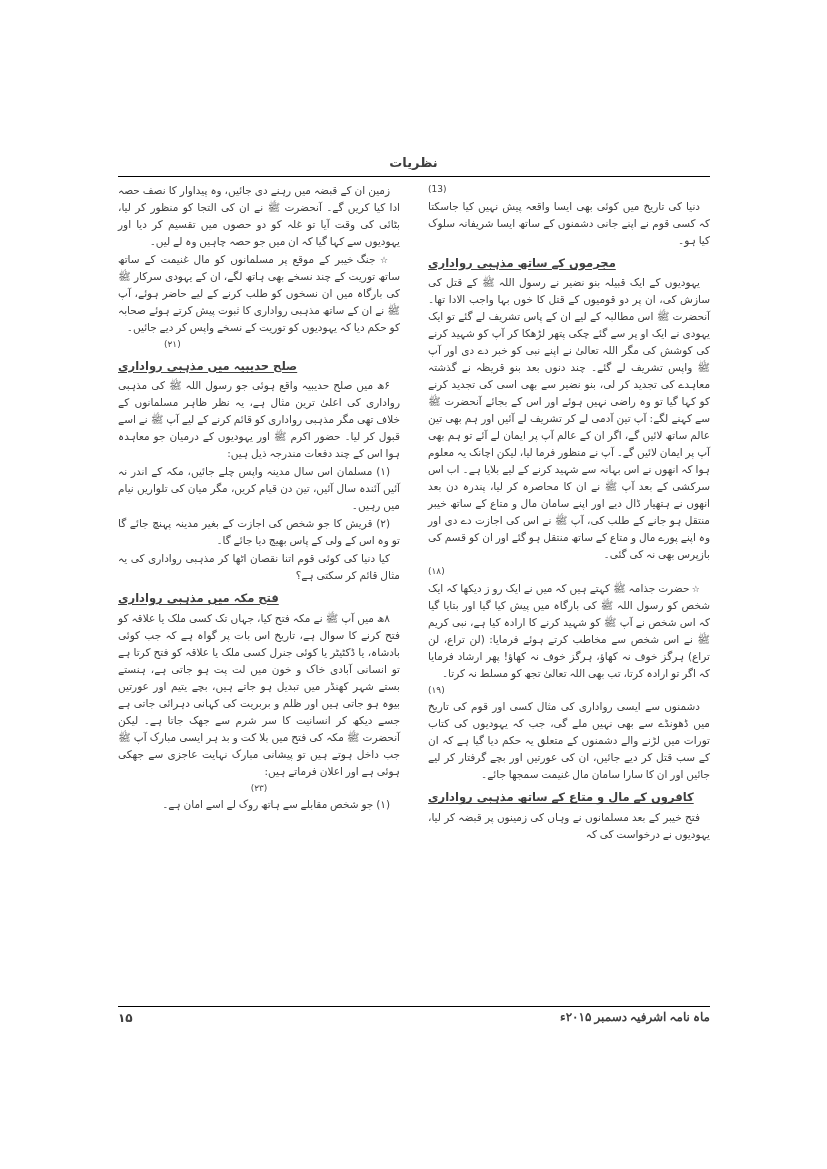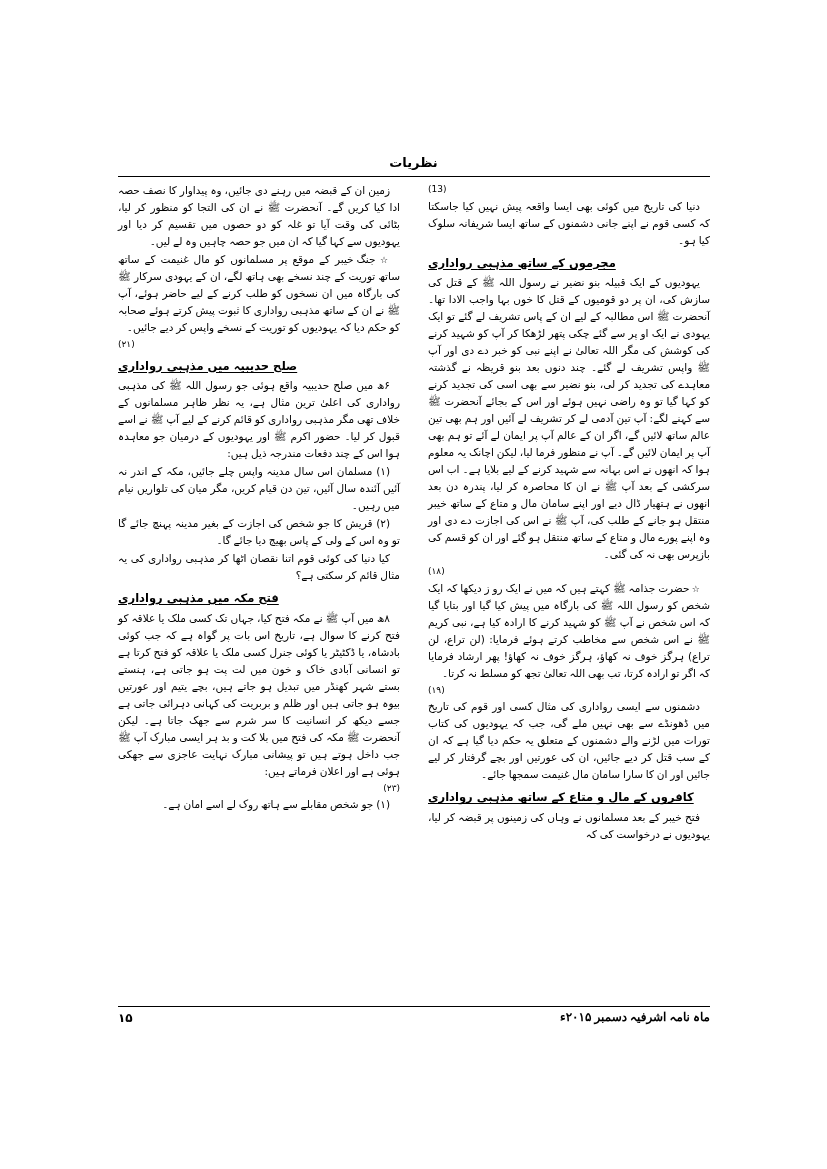--- a/index.html
+++ b/index.html
@@ -7,21 +7,21 @@
     padding: 0;
     background: #ffffff;
   }
   .page {
     position: relative;
     width: 827px;
     height: 1169px;
     margin: 0 auto;
     background: #ffffff;
     font-family: "DejaVu Sans", sans-serif;
-    color: #000000;
+    color: #404040;
     overflow: hidden;
   }
 
   
   .header-title {
     position: absolute;
     top: 155px;
     left: 0;
     width: 827px;
     text-align: center;
@@ -130,29 +130,29 @@
         <p class="para indent star">حضرت جذامہ ﷺ کہتے ہیں کہ میں نے ایک رو ز دیکھا کہ ایک شخص کو رسول اللہ ﷺ کی بارگاہ میں پیش کیا گیا اور بتایا گیا کہ اس شخص نے آپ ﷺ کو شہید کرنے کا ارادہ کیا ہے، نبی کریم ﷺ نے اس شخص سے مخاطب کرتے ہوئے فرمایا: (لن تراع، لن تراع) ہرگز خوف نہ کھاؤ، ہرگز خوف نہ کھاؤ! پھر ارشاد فرمایا کہ اگر تو ارادہ کرتا، تب بھی اللہ تعالیٰ تجھ کو مسلط نہ کرتا۔</p>
         <p class="para ref" style="text-align: left;">(۱۹)</p>
         <p class="para indent">دشمنوں سے ایسی رواداری کی مثال کسی اور قوم کی تاریخ میں ڈھونڈے سے بھی نہیں ملے گی، جب کہ یہودیوں کی کتاب تورات میں لڑنے والے دشمنوں کے متعلق یہ حکم دیا گیا ہے کہ ان کے سب قتل کر دیے جائیں، ان کی عورتیں اور بچے گرفتار کر لیے جائیں اور ان کا سارا سامان مال غنیمت سمجھا جائے۔</p>
         <div class="subhead">کافروں کے مال و متاع کے ساتھ مذہبی رواداری</div>
         <p class="para indent">فتح خیبر کے بعد مسلمانوں نے وہاں کی زمینوں پر قبضہ کر لیا، یہودیوں نے درخواست کی کہ</p>
       </div>
 
     <div class="col" id="col-left">
         <p class="para indent">زمین ان کے قبضہ میں رہنے دی جائیں، وہ پیداوار کا نصف حصہ ادا کیا کریں گے۔ آنحضرت ﷺ نے ان کی التجا کو منظور کر لیا، بٹائی کی وقت آیا تو غلہ کو دو حصوں میں تقسیم کر دیا اور یہودیوں سے کہا گیا کہ ان میں جو حصہ چاہیں وہ لے لیں۔</p>
         <p class="para indent star">جنگ خیبر کے موقع پر مسلمانوں کو مال غنیمت کے ساتھ ساتھ توریت کے چند نسخے بھی ہاتھ لگے، ان کے یہودی سرکار ﷺ کی بارگاہ میں ان نسخوں کو طلب کرنے کے لیے حاضر ہوئے، آپ ﷺ نے ان کے ساتھ مذہبی رواداری کا ثبوت پیش کرتے ہوئے صحابہ کو حکم دیا کہ یہودیوں کو توریت کے نسخے واپس کر دیے جائیں۔</p>
-        <p class="para ref" style="text-align: left;">(۲۱)</p>
+        <p class="para ref" style="text-align: left; margin-left: 46px;">(۲۱)</p>
         <div class="subhead">صلح حدیبیہ میں مذہبی رواداری</div>
         <p class="para indent">۶ھ میں صلح حدیبیہ واقع ہوئی جو رسول اللہ ﷺ کی مذہبی رواداری کی اعلیٰ ترین مثال ہے، یہ نظر ظاہر مسلمانوں کے خلاف تھی مگر مذہبی رواداری کو قائم کرنے کے لیے آپ ﷺ نے اسے قبول کر لیا۔ حضور اکرم ﷺ اور یہودیوں کے درمیان جو معاہدہ ہوا اس کے چند دفعات مندرجہ ذیل ہیں:</p>
         <p class="para indent">(۱) مسلمان اس سال مدینہ واپس چلے جائیں، مکہ کے اندر نہ آئیں آئندہ سال آئیں، تین دن قیام کریں، مگر میان کی تلواریں نیام میں رہیں۔</p>
         <p class="para indent">(۲) قریش کا جو شخص کی اجازت کے بغیر مدینہ پہنچ جائے گا تو وہ اس کے ولی کے پاس بھیج دیا جائے گا۔</p>
         <p class="para indent">کیا دنیا کی کوئی قوم اتنا نقصان اٹھا کر مذہبی رواداری کی یہ مثال قائم کر سکتی ہے؟</p>
         <div class="subhead">فتح مکہ میں مذہبی رواداری</div>
         <p class="para indent">۸ھ میں آپ ﷺ نے مکہ فتح کیا، جہاں تک کسی ملک یا علاقہ کو فتح کرنے کا سوال ہے، تاریخ اس بات پر گواہ ہے کہ جب کوئی بادشاہ، یا ڈکٹیٹر یا کوئی جنرل کسی ملک یا علاقہ کو فتح کرتا ہے تو انسانی آبادی خاک و خون میں لت پت ہو جاتی ہے، ہنستے بستے شہر کھنڈر میں تبدیل ہو جاتے ہیں، بچے یتیم اور عورتیں بیوہ ہو جاتی ہیں اور ظلم و بربریت کی کہانی دہرائی جاتی ہے جسے دیکھ کر انسانیت کا سر شرم سے جھک جاتا ہے۔ لیکن آنحضرت ﷺ مکہ کی فتح میں بلا کت و بد ہر ایسی مبارک آپ ﷺ جب داخل ہوتے ہیں تو پیشانی مبارک نہایت عاجزی سے جھکی ہوئی ہے اور اعلان فرماتے ہیں:</p>
-        <p class="para ref" style="text-align: right;">(۲۳)</p>
+        <p class="para ref" style="text-align: center;">(۲۳)</p>
         <p class="para indent">(۱) جو شخص مقابلے سے ہاتھ روک لے اسے امان ہے۔</p>
       </div>
 
   </div>
 
   <div class="rule-bottom"></div>
 
   <div class="footer">
     <div class="footer-right">
       <span>ماہ نامہ اشرفیہ</span>

